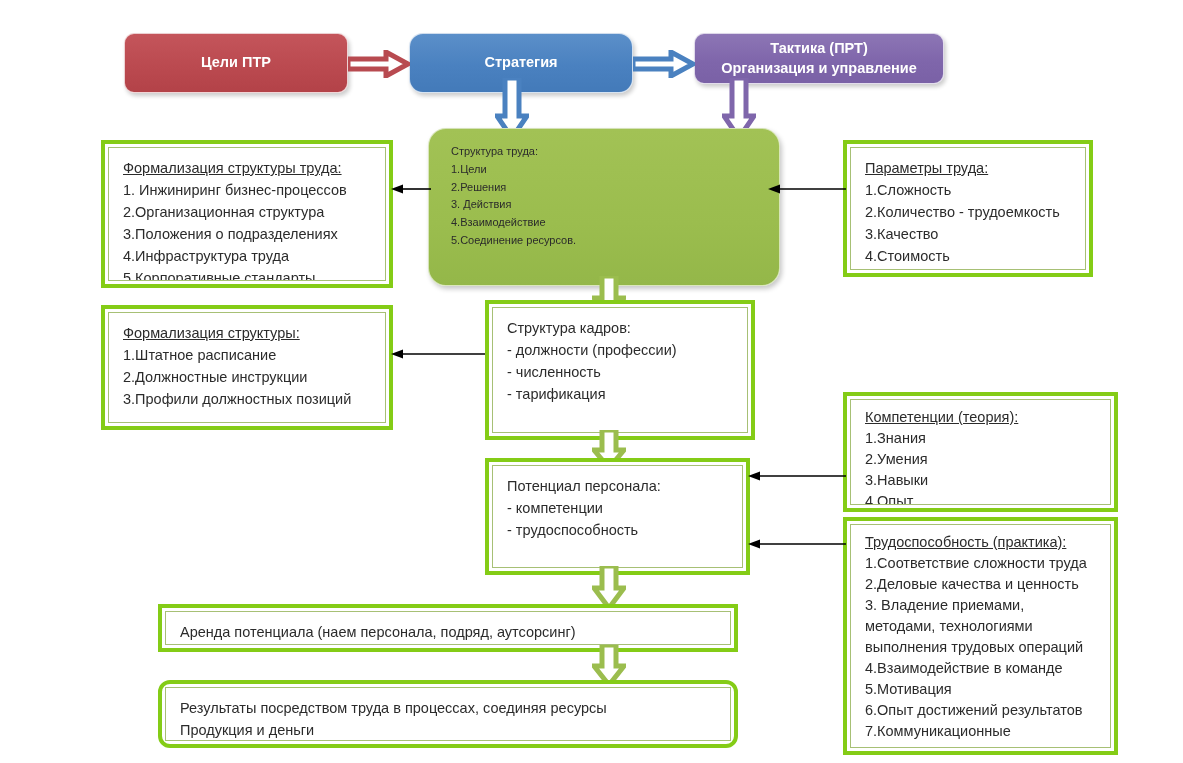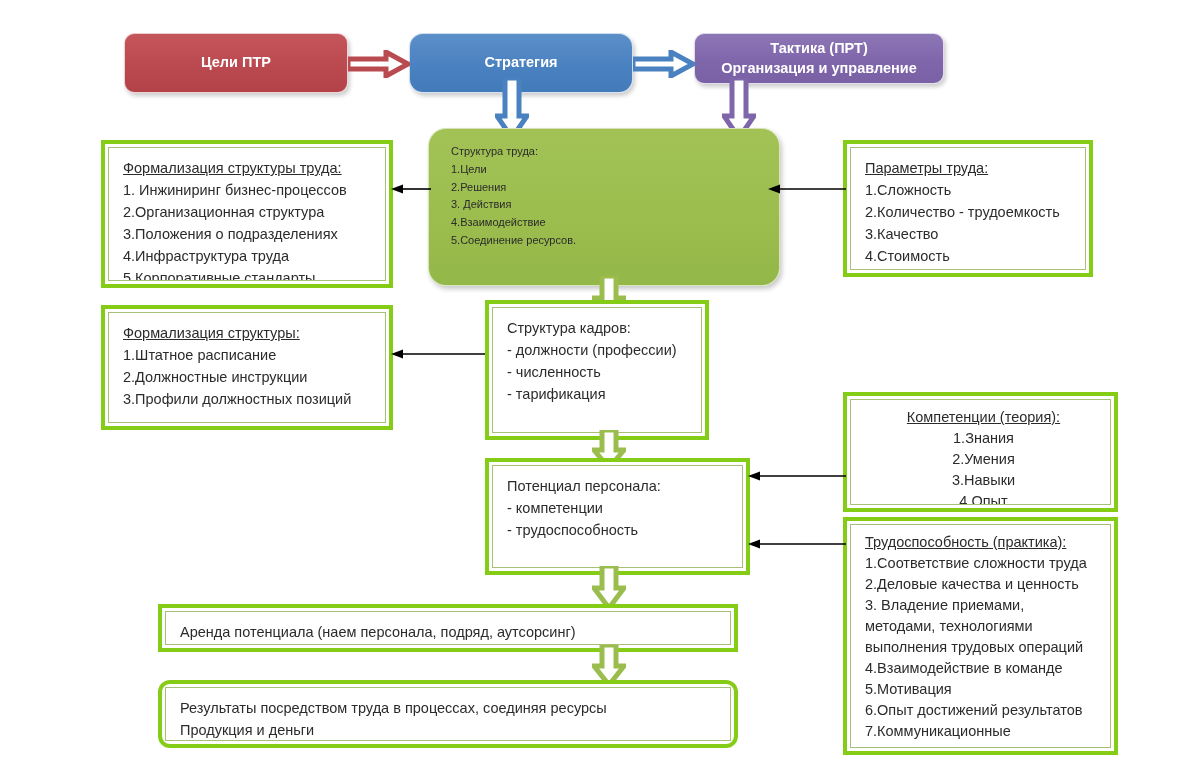--- a/index.html
+++ b/index.html
@@ -168,21 +168,21 @@
     </div>
   </div>
 
   <div class="thin-arrow" style="left:391px;top:347px;width:96px;height:14px;">
     <svg width="96" height="14" viewBox="0 0 96 14">
       <line x1="96" y1="7" x2="10" y2="7" stroke="#000" stroke-width="1.6"></line>
       <path d="M0,7 L12,2.6 L12,11.4 Z" fill="#000"></path>
     </svg>
   </div>
 
-  <div class="framed" style="left:485px;top:300px;width:224px;height:140px;">
+  <div class="framed" style="left:485px;top:300px;width:270px;height:140px;">
     <div class="inner">
       <span class="ln">Структура кадров:</span>
       <span class="ln">- должности (профессии)</span>
       <span class="ln">- численность</span>
       <span class="ln">- тарификация</span>
     </div>
   </div>
 
   <div class="arrow" style="left:592px;top:430px;width:34px;height:40px;">
     <svg width="34" height="40" viewBox="0 0 34 40">
@@ -191,21 +191,21 @@
   </div>
 
   <div class="framed" style="left:485px;top:458px;width:265px;height:117px;">
     <div class="inner">
       <span class="ln">Потенциал персонала:</span>
       <span class="ln">- компетенции</span>
       <span class="ln">- трудоспособность</span>
     </div>
   </div>
 
-  <div class="framed" style="left:843px;top:392px;width:275px;height:120px;text-align:center;">
+  <div class="framed" style="left:843px;top:392px;width:275px;height:120px;">
     <div class="inner pad-s">
       <span class="ln ttl">Компетенции (теория):</span>
       <span class="ln">1.Знания</span>
       <span class="ln">2.Умения</span>
       <span class="ln">3.Навыки</span>
       <span class="ln">4.Опыт</span>
     </div>
   </div>
 
   <div class="thin-arrow" style="left:748px;top:469px;width:98px;height:14px;">

